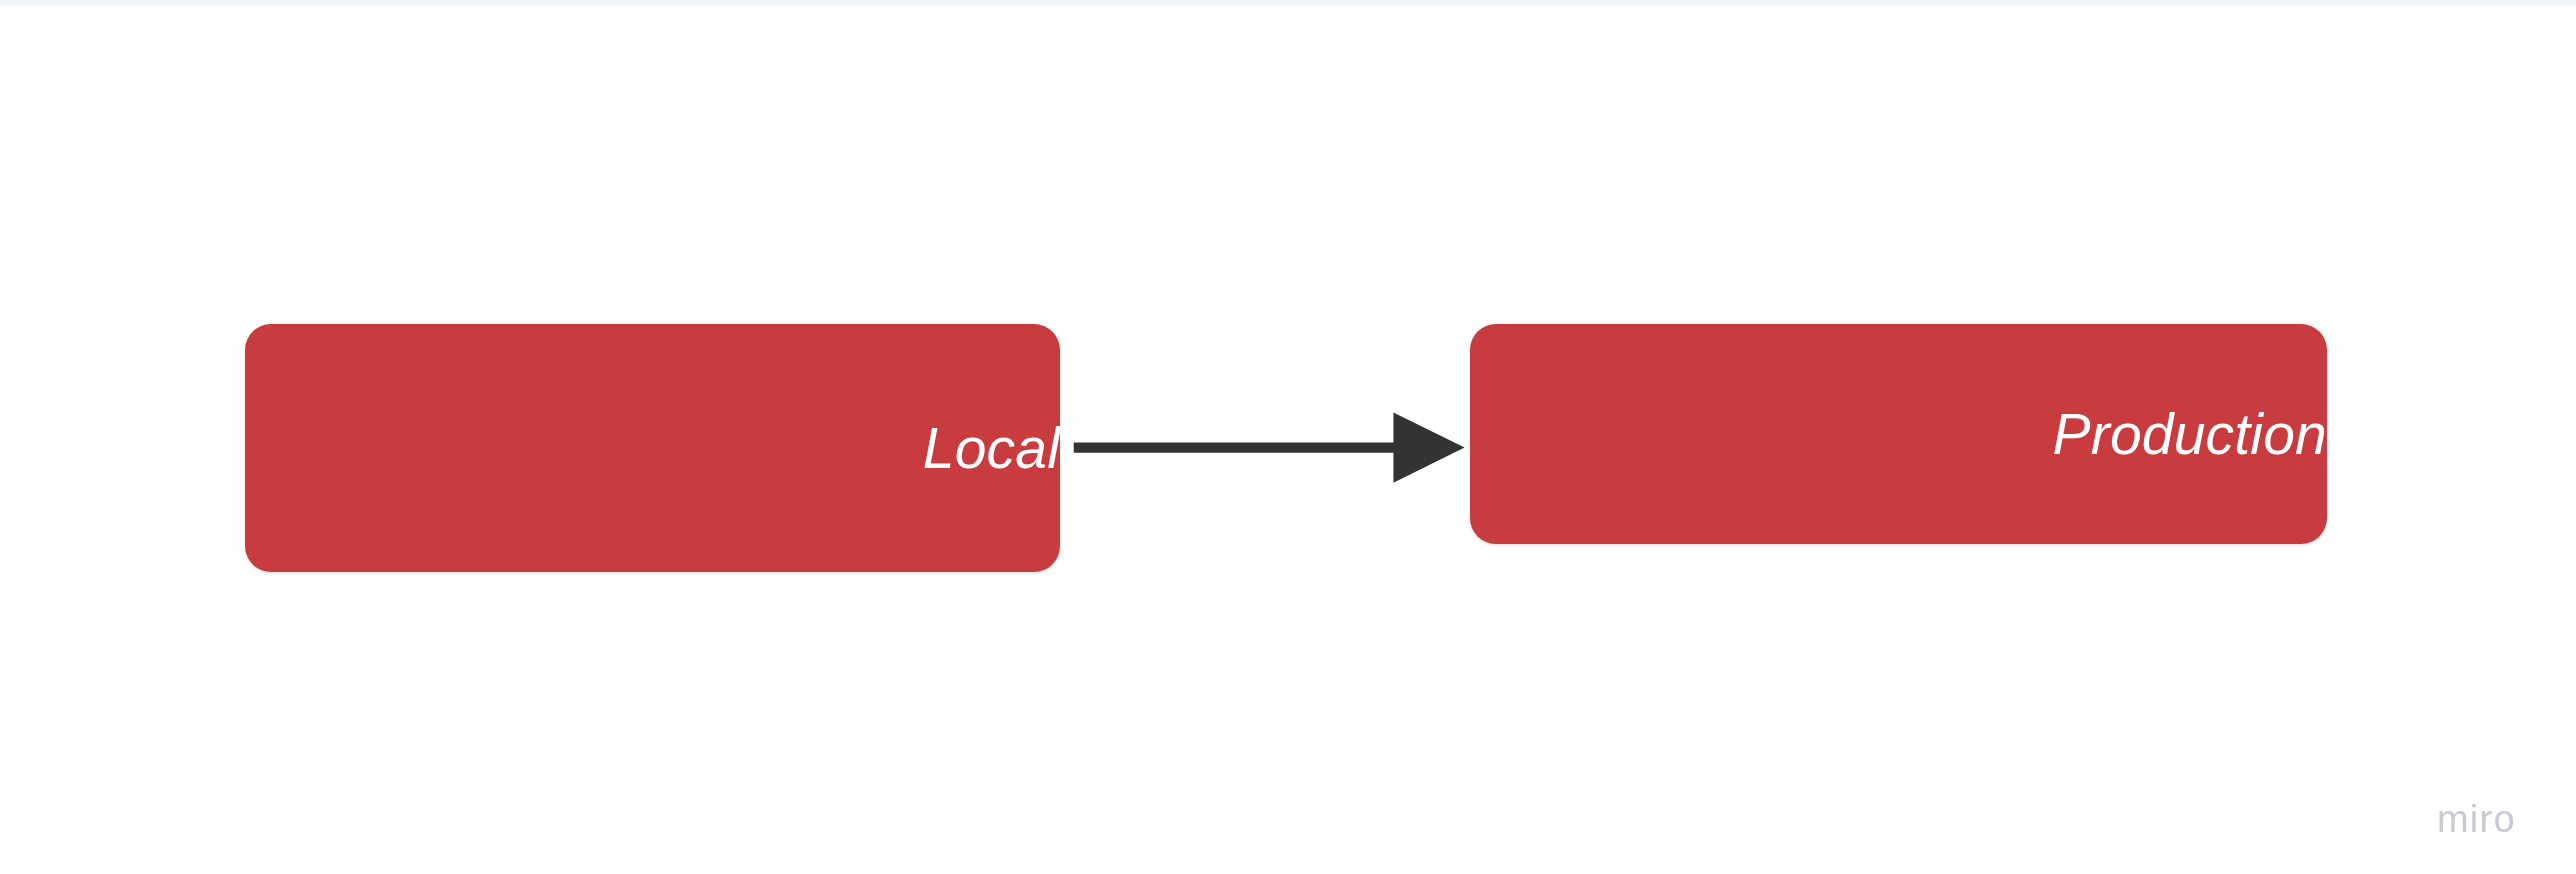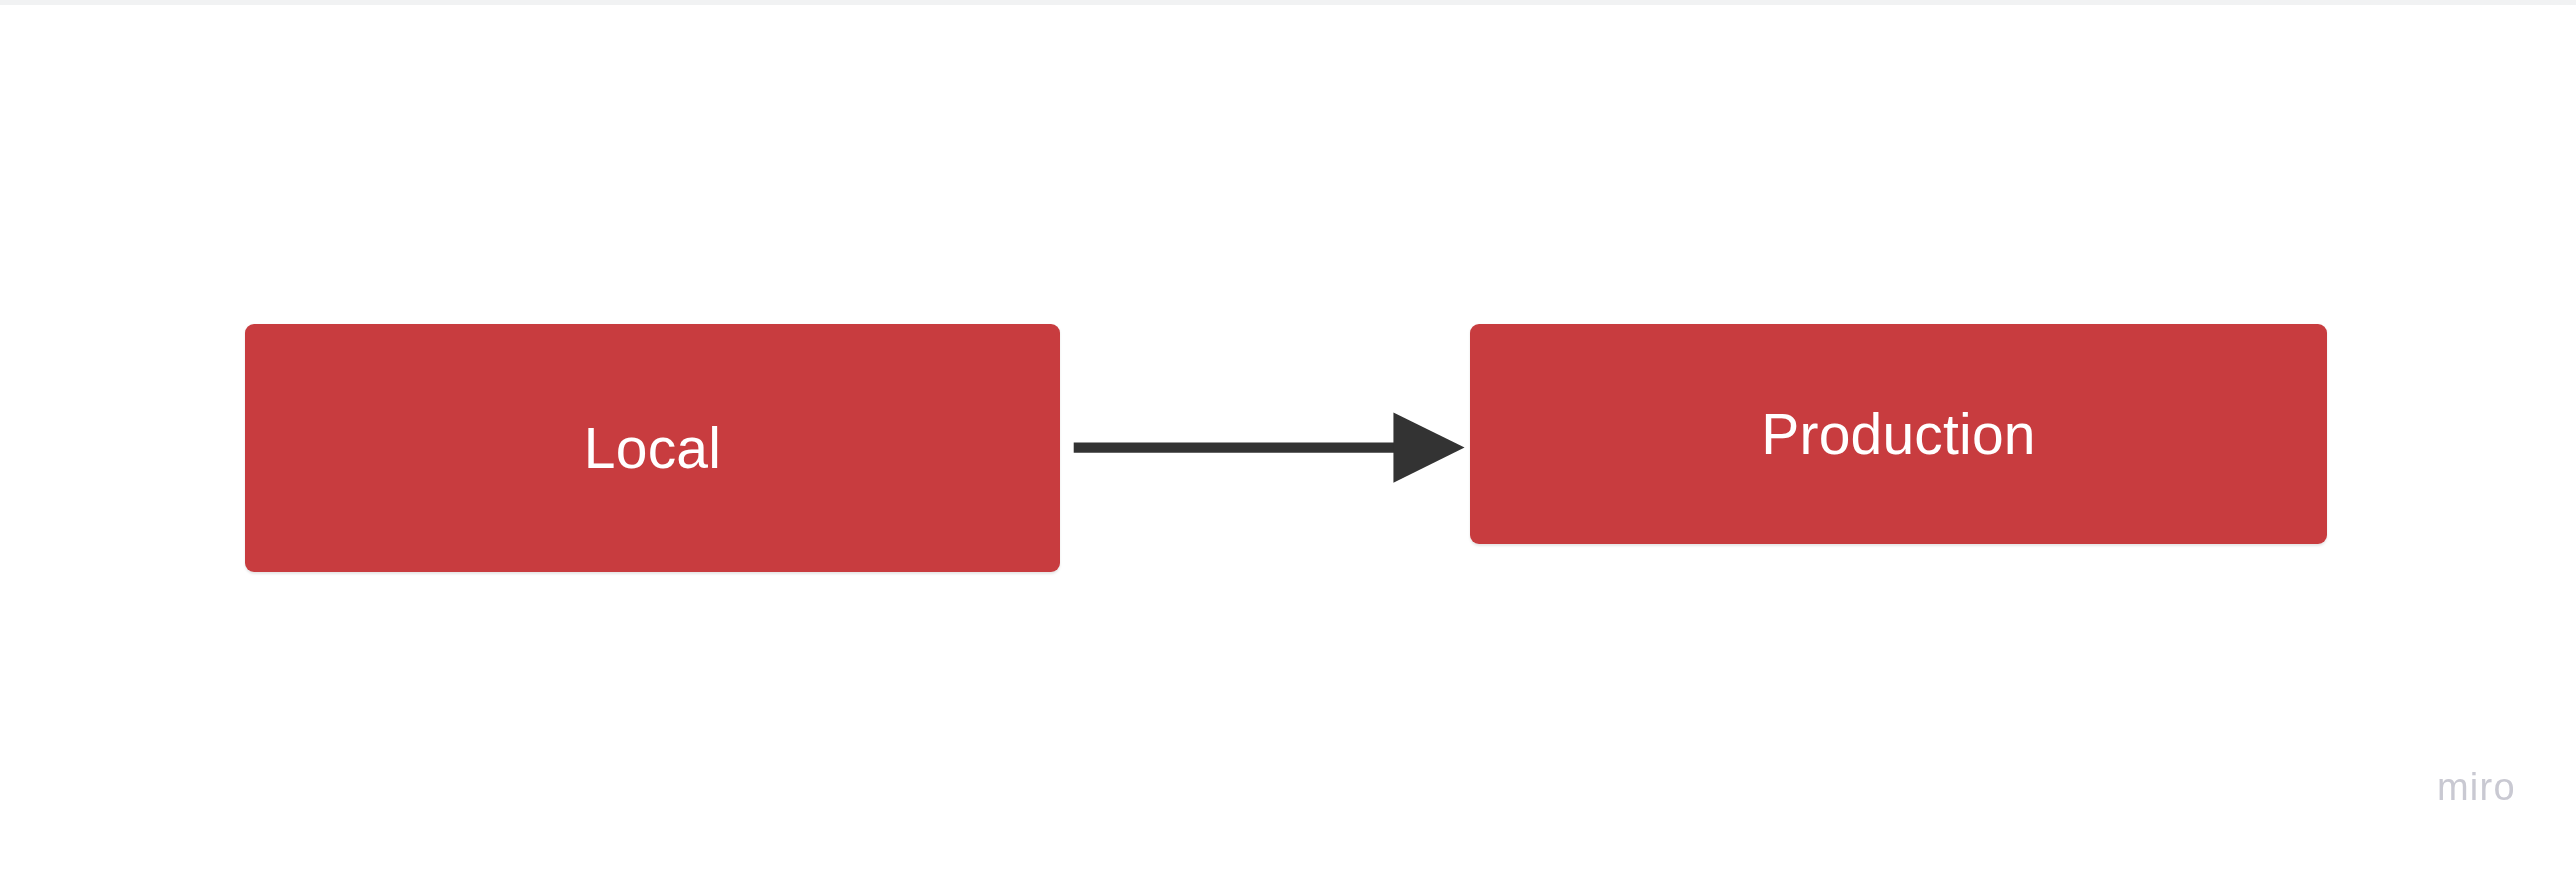--- a/index.html
+++ b/index.html
@@ -28,25 +28,26 @@
     width: 2576px;
     height: 5.1px;
     background: #f1f2f3;
   }
 
   
   .node {
     position: absolute;
     display: flex;
     align-items: center;
-    justify-content: center;
+    justify-content: flex-end;
     box-sizing: border-box;
-    border-radius: 9px;
+    border-radius: 26px;
     background: #c83c3f;
     box-shadow: 0 1.7px 2.6px rgba(0,0,0,0.10);
+    font-style: italic;
   }
   .node-label {
     color: #ffffff;
     font-family: "Liberation Sans", sans-serif;
     font-size: 57px;
     font-weight: 400;
     line-height: 1;
     letter-spacing: 0.2px;
     white-space: nowrap;
     -webkit-font-smoothing: antialiased;
@@ -73,21 +74,21 @@
     top: 395px;
     width: 420px;
     height: 112px;
     overflow: visible;
   }
 
   
   #miro-watermark {
     position: absolute;
     right: 60px;
-    bottom: 68px;
+    bottom: 36px;
     color: #c9c9d2;
     font-family: "Liberation Sans", sans-serif;
     font-size: 38px;
     font-weight: 400;
     letter-spacing: 1.3px;
     line-height: 1;
     user-select: none;
   }
 </style>
 </head>

